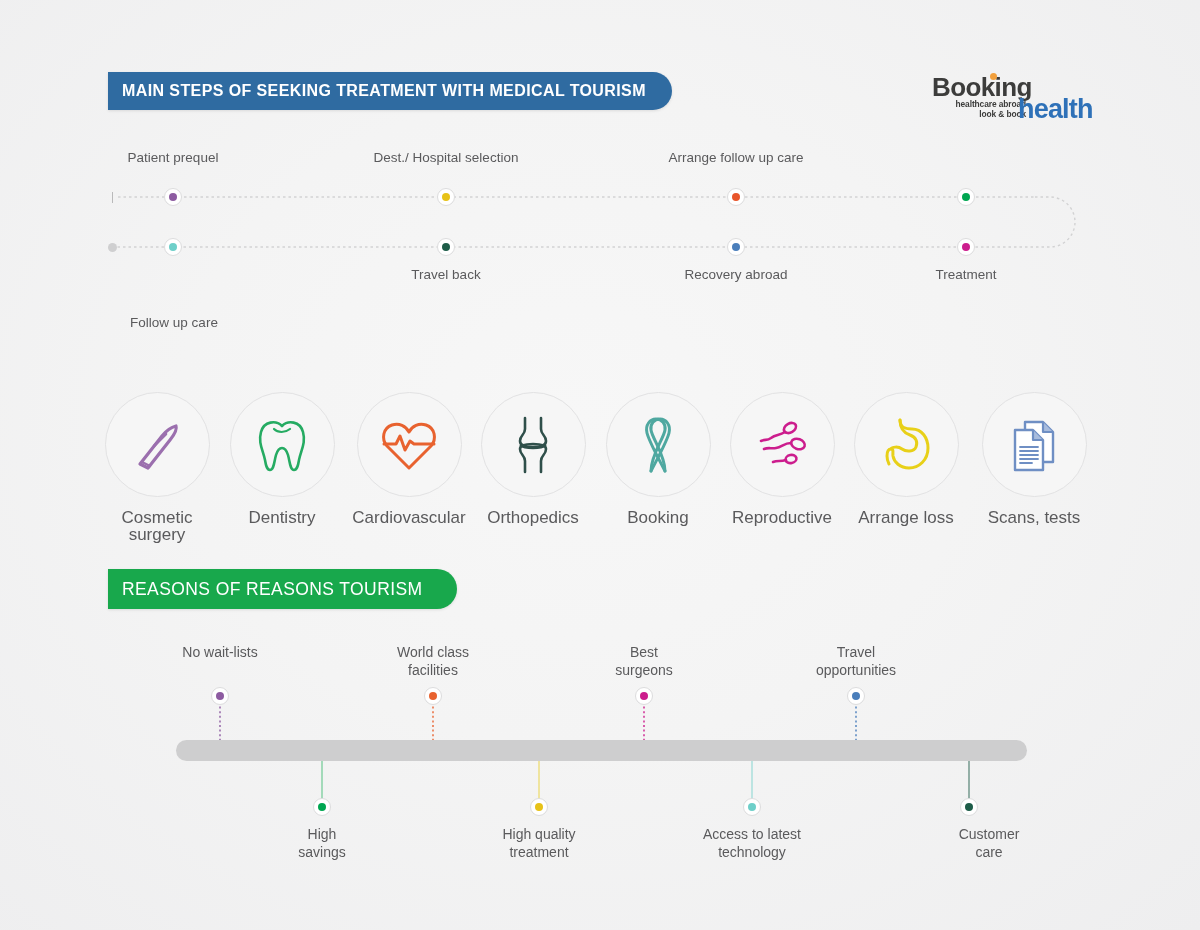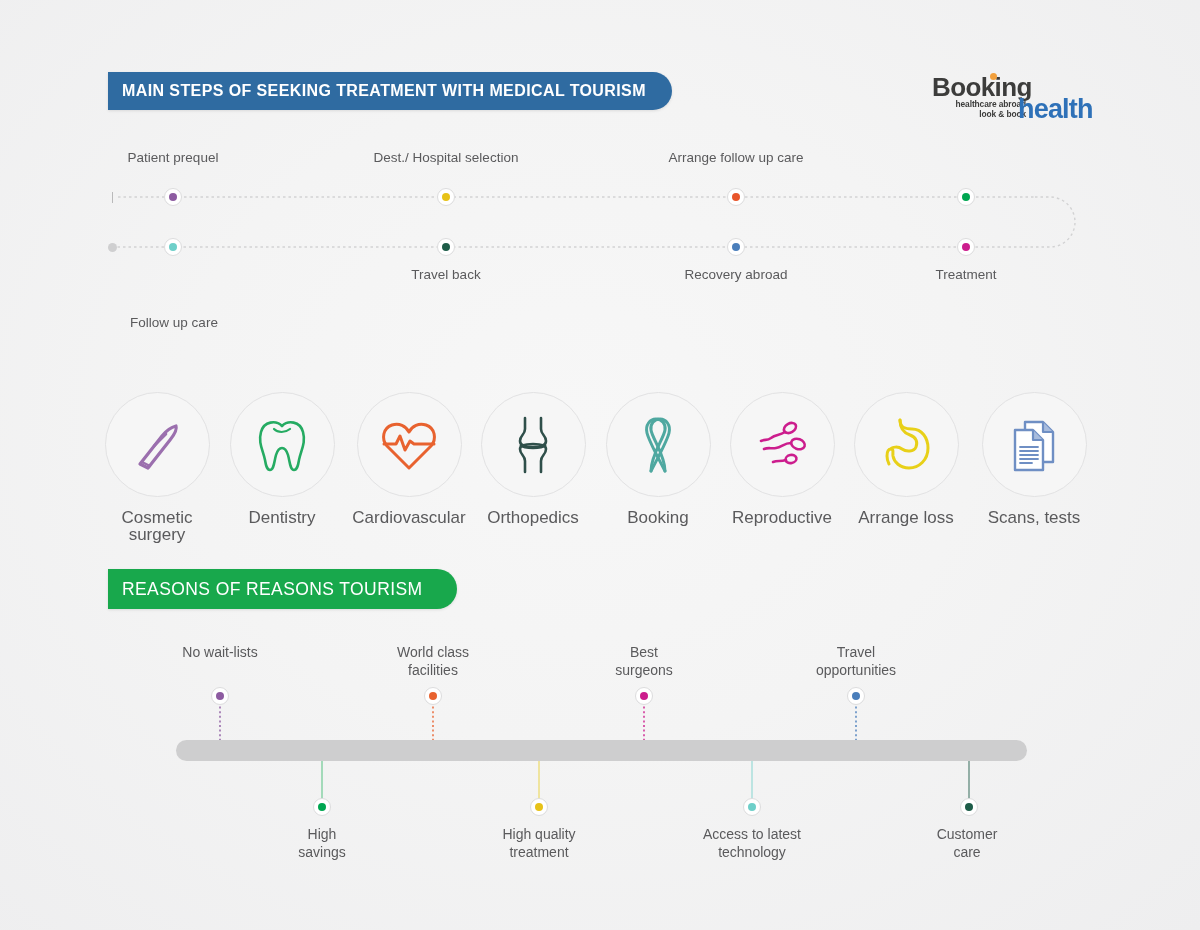--- a/index.html
+++ b/index.html
@@ -337,16 +337,16 @@
     <div class="node" style="left:743px; top:798px;">
         <i style="background:#6ecfc9"></i>
       </div>
     <div class="node" style="left:960px; top:798px;">
         <i style="background:#1d5c48"></i>
       </div>
 
     <div class="reason-label" style="left:237px; top:825px;">High<br>savings</div>
     <div class="reason-label" style="left:454px; top:825px;">High quality<br>treatment</div>
     <div class="reason-label" style="left:667px; top:825px;">Access to latest<br>technology</div>
-    <div class="reason-label" style="left:882px; top:825px;text-align:center;">Customer<br>care</div>
+    <div class="reason-label" style="left:904px; top:825px;text-align:center;">Customer<br>care</div>
   </div>
 
 </div>
 
 </body></html>

